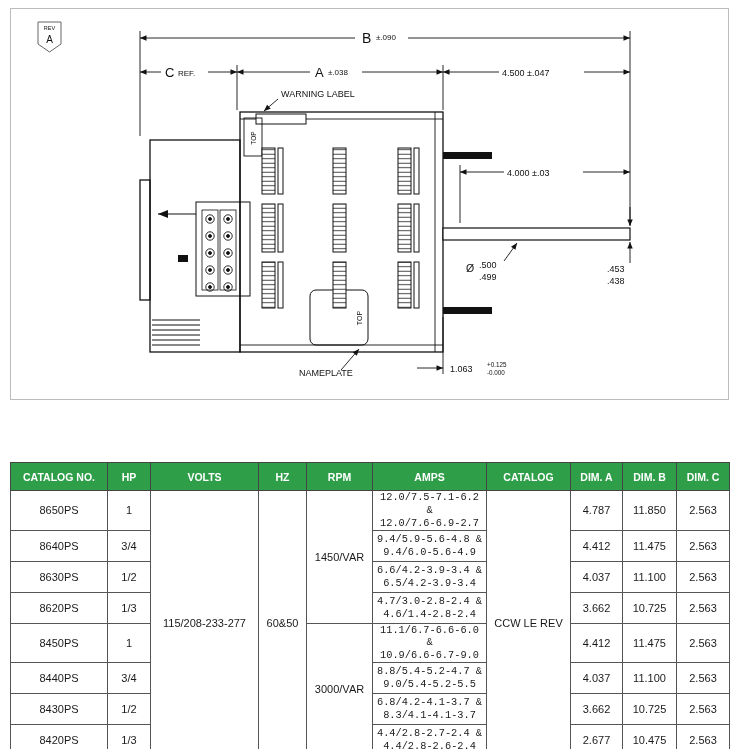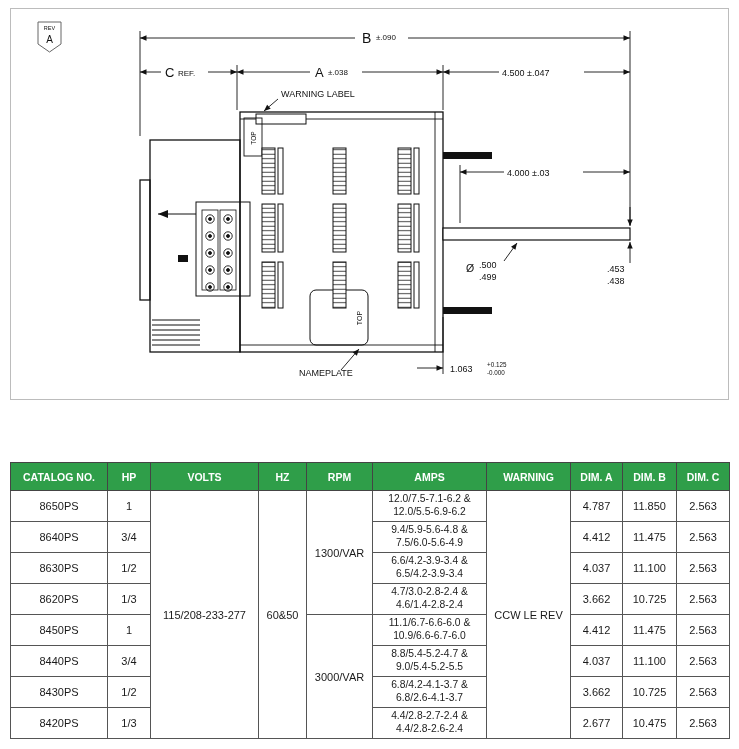--- a/index.html
+++ b/index.html
@@ -16,21 +16,21 @@
     border-collapse:collapse; table-layout:fixed;
   }
   .spec-table th {
     background:#2f9e49; color:#ffffff; font-size:10.5px; font-weight:bold;
     height:28px; border:1px solid #444; text-align:center; padding:0 2px;
   }
   .spec-table td {
     border:1px solid #555; background:#fff; font-size:11px; text-align:center;
     height:31px; padding:0 2px; color:#1a1a1a; vertical-align:middle;
   }
-  .spec-table td.amps { font-size:10.3px; line-height:1.25; }
+  .spec-table td.amps { font-size:10.3px; line-height:1.25;font-family:Liberation Mono, monospace; }
 </style>
 </head>
 <body>
 
 <div class="drawing-box">
 <svg width="719" height="392" viewBox="0 0 719 392">
   <defs>
     <marker id="arw" viewBox="0 0 10 10" refX="9.5" refY="5" markerWidth="10" markerHeight="8" orient="auto-start-reverse">
       <path d="M0.5,1.2 L9.5,5 L0.5,8.8 Z" fill="#111"></path>
     </marker>
@@ -199,43 +199,43 @@
       <col style="width:53px">
   </colgroup>
   <thead>
     <tr>
       <th>CATALOG NO.</th>
       <th>HP</th>
       <th>VOLTS</th>
       <th>HZ</th>
       <th>RPM</th>
       <th>AMPS</th>
-      <th>WARNING</th>
+      <th>CATALOG</th>
       <th>DIM. A</th>
       <th>DIM. B</th>
       <th>DIM. C</th>
     </tr>
   </thead>
   <tbody>
     <tr>
       <td>8650PS</td>
       <td>1</td>
       <td rowspan="8">115/208-233-277</td>
       <td rowspan="8">60&amp;50</td>
-      <td rowspan="4">1300/VAR</td>
-      <td class="amps"><span>12.0/7.5-7.1-6.2 &amp;</span><br><span>12.0/5.5-6.9-6.2</span></td>
+      <td rowspan="4">1450/VAR</td>
+      <td class="amps"><span>12.0/7.5-7.1-6.2 &amp;</span><br><span>12.0/7.6-6.9-2.7</span></td>
       <td rowspan="8">CCW LE REV</td>
       <td>4.787</td>
       <td>11.850</td>
       <td>2.563</td>
     </tr>
     <tr>
       <td>8640PS</td>
       <td>3/4</td>
-      <td class="amps"><span>9.4/5.9-5.6-4.8 &amp;</span><br><span>7.5/6.0-5.6-4.9</span></td>
+      <td class="amps"><span>9.4/5.9-5.6-4.8 &amp;</span><br><span>9.4/6.0-5.6-4.9</span></td>
       <td>4.412</td>
       <td>11.475</td>
       <td>2.563</td>
     </tr>
     <tr>
       <td>8630PS</td>
       <td>1/2</td>
       <td class="amps"><span>6.6/4.2-3.9-3.4 &amp;</span><br><span>6.5/4.2-3.9-3.4</span></td>
       <td>4.037</td>
       <td>11.100</td>
@@ -246,37 +246,37 @@
       <td>1/3</td>
       <td class="amps"><span>4.7/3.0-2.8-2.4 &amp;</span><br><span>4.6/1.4-2.8-2.4</span></td>
       <td>3.662</td>
       <td>10.725</td>
       <td>2.563</td>
     </tr>
     <tr>
       <td>8450PS</td>
       <td>1</td>
       <td rowspan="4">3000/VAR</td>
-      <td class="amps"><span>11.1/6.7-6.6-6.0 &amp;</span><br><span>10.9/6.6-6.7-6.0</span></td>
+      <td class="amps"><span>11.1/6.7-6.6-6.0 &amp;</span><br><span>10.9/6.6-6.7-9.0</span></td>
       <td>4.412</td>
       <td>11.475</td>
       <td>2.563</td>
     </tr>
     <tr>
       <td>8440PS</td>
       <td>3/4</td>
       <td class="amps"><span>8.8/5.4-5.2-4.7 &amp;</span><br><span>9.0/5.4-5.2-5.5</span></td>
       <td>4.037</td>
       <td>11.100</td>
       <td>2.563</td>
     </tr>
     <tr>
       <td>8430PS</td>
       <td>1/2</td>
-      <td class="amps"><span>6.8/4.2-4.1-3.7 &amp;</span><br><span>6.8/2.6-4.1-3.7</span></td>
+      <td class="amps"><span>6.8/4.2-4.1-3.7 &amp;</span><br><span>8.3/4.1-4.1-3.7</span></td>
       <td>3.662</td>
       <td>10.725</td>
       <td>2.563</td>
     </tr>
     <tr>
       <td>8420PS</td>
       <td>1/3</td>
       <td class="amps"><span>4.4/2.8-2.7-2.4 &amp;</span><br><span>4.4/2.8-2.6-2.4</span></td>
       <td>2.677</td>
       <td>10.475</td>

